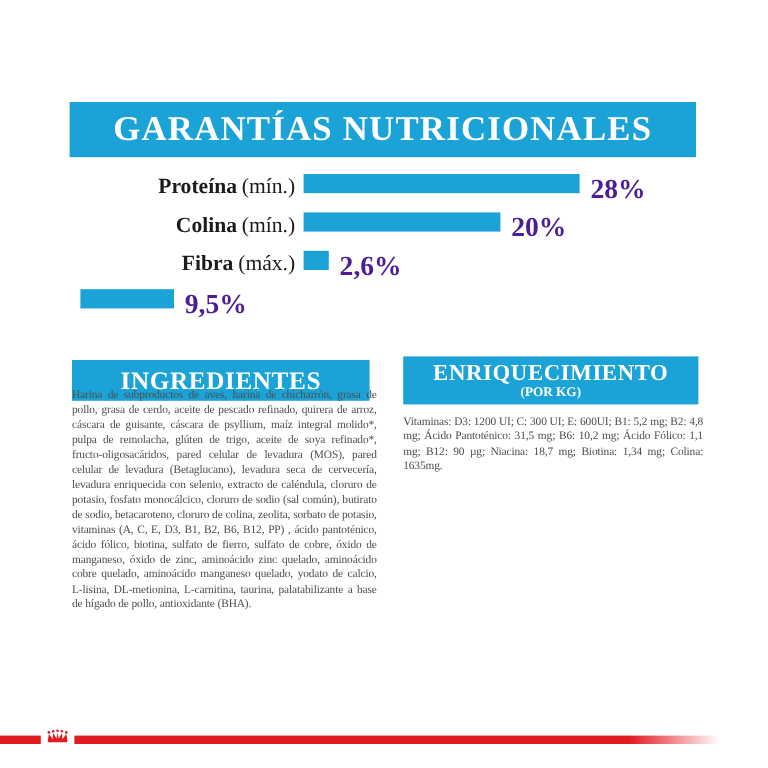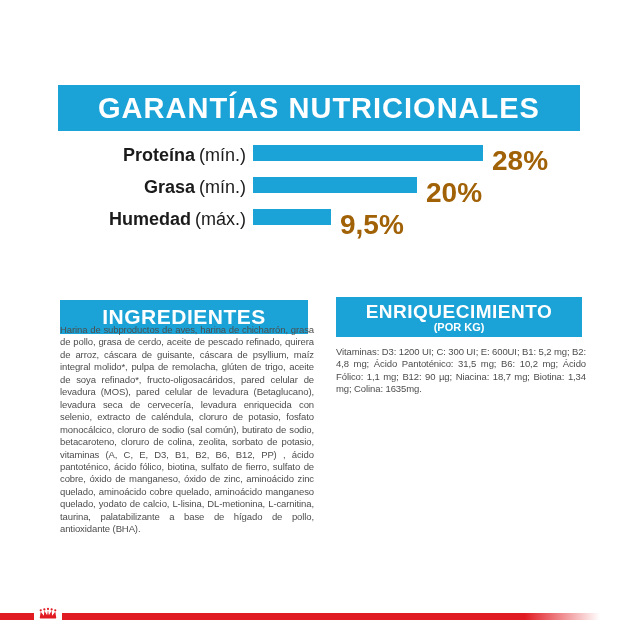--- a/index.html
+++ b/index.html
@@ -2,41 +2,41 @@
 <html style="--blue: #1ba3d7; --red: #e11b22;"><head>
 <meta charset="utf-8">
 <style>
   html,body{margin:0;padding:0;}
   body{
     width:640px;height:640px;background:#ffffff;
     font-family:"Liberation Sans", sans-serif;
     position:relative;overflow:hidden;
     -webkit-font-smoothing:antialiased;
   }
-  .canvas{position:absolute;inset:0;}
+  .canvas{position:absolute;inset:0;font-family:Liberation Serif, serif;}
 
   
   .banner-main{
     position:absolute;left:58px;top:85px;width:522px;height:46px;
     background:var(--blue,#1ba3d7);
     display:flex;align-items:center;justify-content:center;
     color:#ffffff;font-weight:700;font-size:29px;letter-spacing:1px;
   }
 
   
   .chart{position:absolute;left:60px;top:145px;width:540px;}
   .chart-row{display:flex;align-items:flex-start;height:32px;}
   .chart-label{
     width:186px;text-align:right;font-size:18px;color:#1b1b1b;
     white-space:nowrap;
   }
   .chart-label .cat{font-weight:700;}
   .chart-label .qual{font-weight:400;margin-left:4px;}
   .chart-bar{height:16px;margin-left:7px;background:var(--blue,#1ba3d7);}
-  .chart-value{margin-left:9px;font-weight:700;font-size:28px;color:#a16207;}
+  .chart-value{margin-left:9px;font-weight:700;font-size:23px;color:#4c1d95;}
 
   
   .banner-sub{
     position:absolute;background:var(--blue,#1ba3d7);color:#ffffff;
     display:flex;flex-direction:column;align-items:center;justify-content:center;
     text-align:center;font-weight:700;
   }
   .banner-ingredients{left:60px;top:300px;width:248px;height:34px;font-size:21px;letter-spacing:0.5px;}
   .banner-enrichment{left:336px;top:297px;width:246px;height:40px;}
   .banner-enrichment .line1{font-size:19px;letter-spacing:0.5px;line-height:19px;}
@@ -75,26 +75,30 @@
     <span>GARANTÍAS NUTRICIONALES</span>
   </div>
 
   <div class="chart">
       <div class="chart-row">
         <div class="chart-label"><span class="cat">Proteína</span><span class="qual">(mín.)</span></div>
         <div class="chart-bar" style="width: 230px; background: rgb(27, 163, 215);"></div>
         <div class="chart-value">28%</div>
       </div>
       <div class="chart-row">
-        <div class="chart-label"><span class="cat">Grasa</span><span class="qual">(mín.)</span></div>
+        <div class="chart-label"><span class="cat">Colina</span><span class="qual">(mín.)</span></div>
         <div class="chart-bar" style="width: 164px; background: rgb(27, 163, 215);"></div>
         <div class="chart-value">20%</div>
       </div>
       <div class="chart-row">
-        <div class="chart-label"><span class="cat">Humedad</span><span class="qual">(máx.)</span></div>
+        <div class="chart-label"><span class="cat">Fibra</span><span class="qual">(máx.)</span></div>
+        <div class="chart-bar" style="width: 21px; background: rgb(27, 163, 215);"></div>
+        <div class="chart-value">2,6%</div>
+      </div>
+      <div class="chart-row">
         <div class="chart-bar" style="width: 78px; background: rgb(27, 163, 215);"></div>
         <div class="chart-value">9,5%</div>
       </div>
     </div>
 
   <div class="banner-sub banner-enrichment">
     <span class="line1">ENRIQUECIMIENTO</span>
     <span class="line2">(POR KG)</span>
   </div>
 

